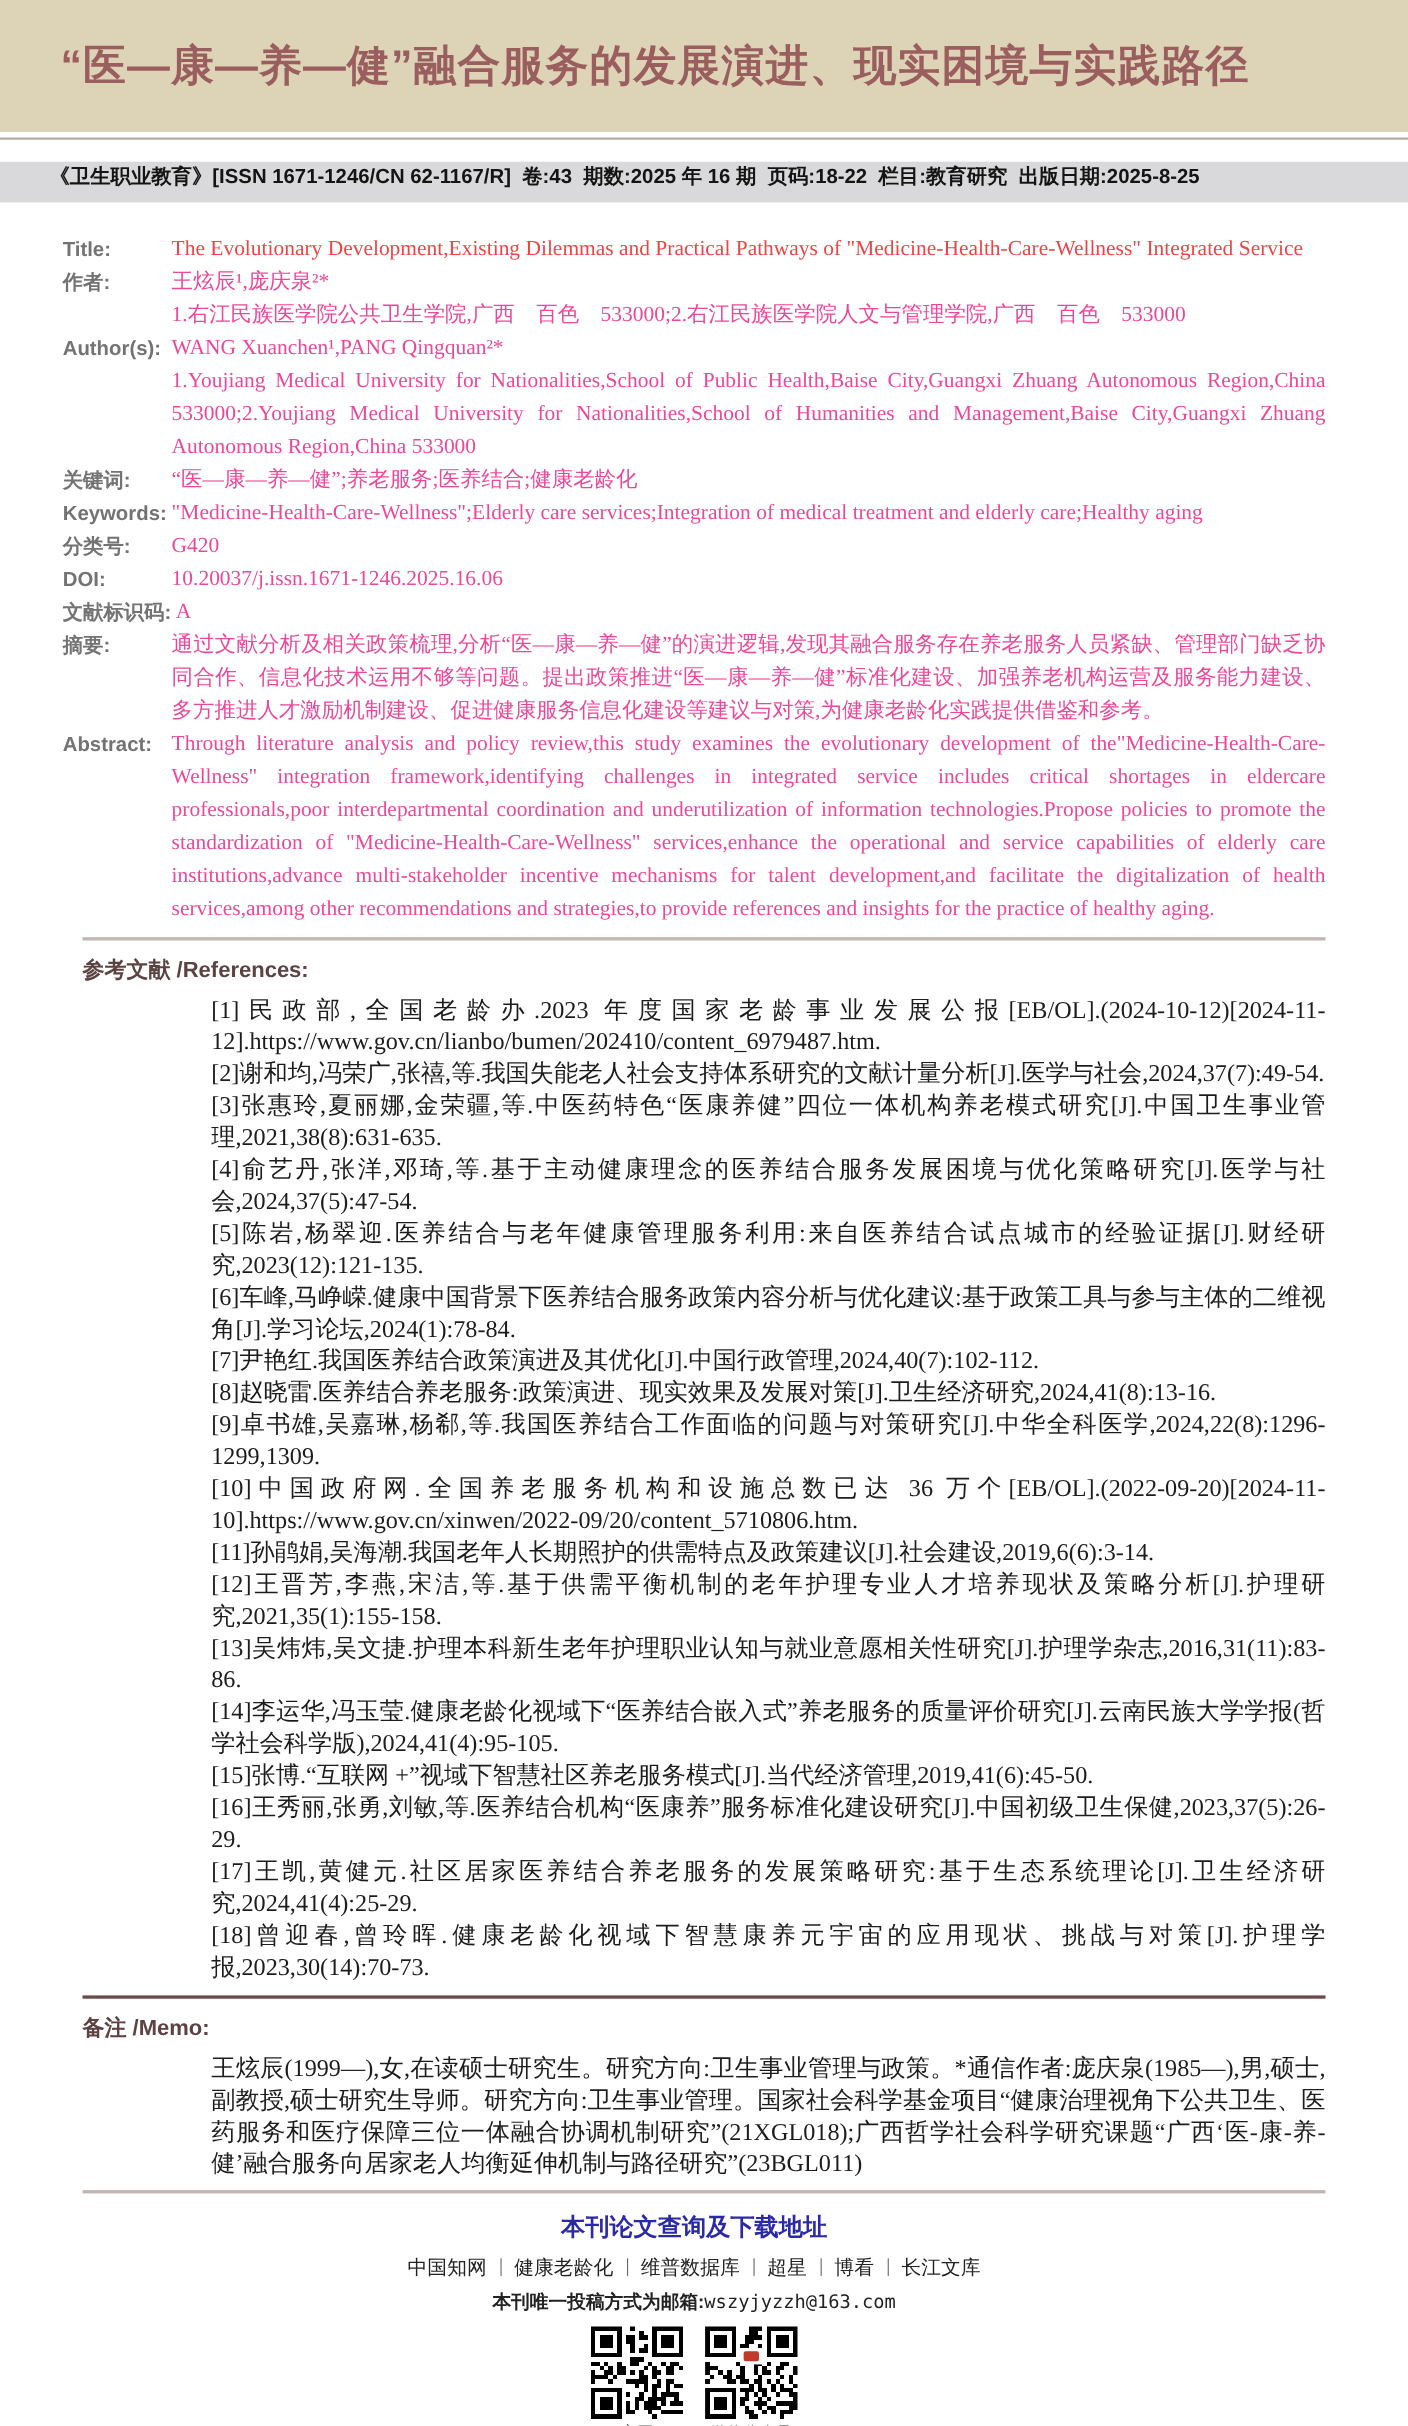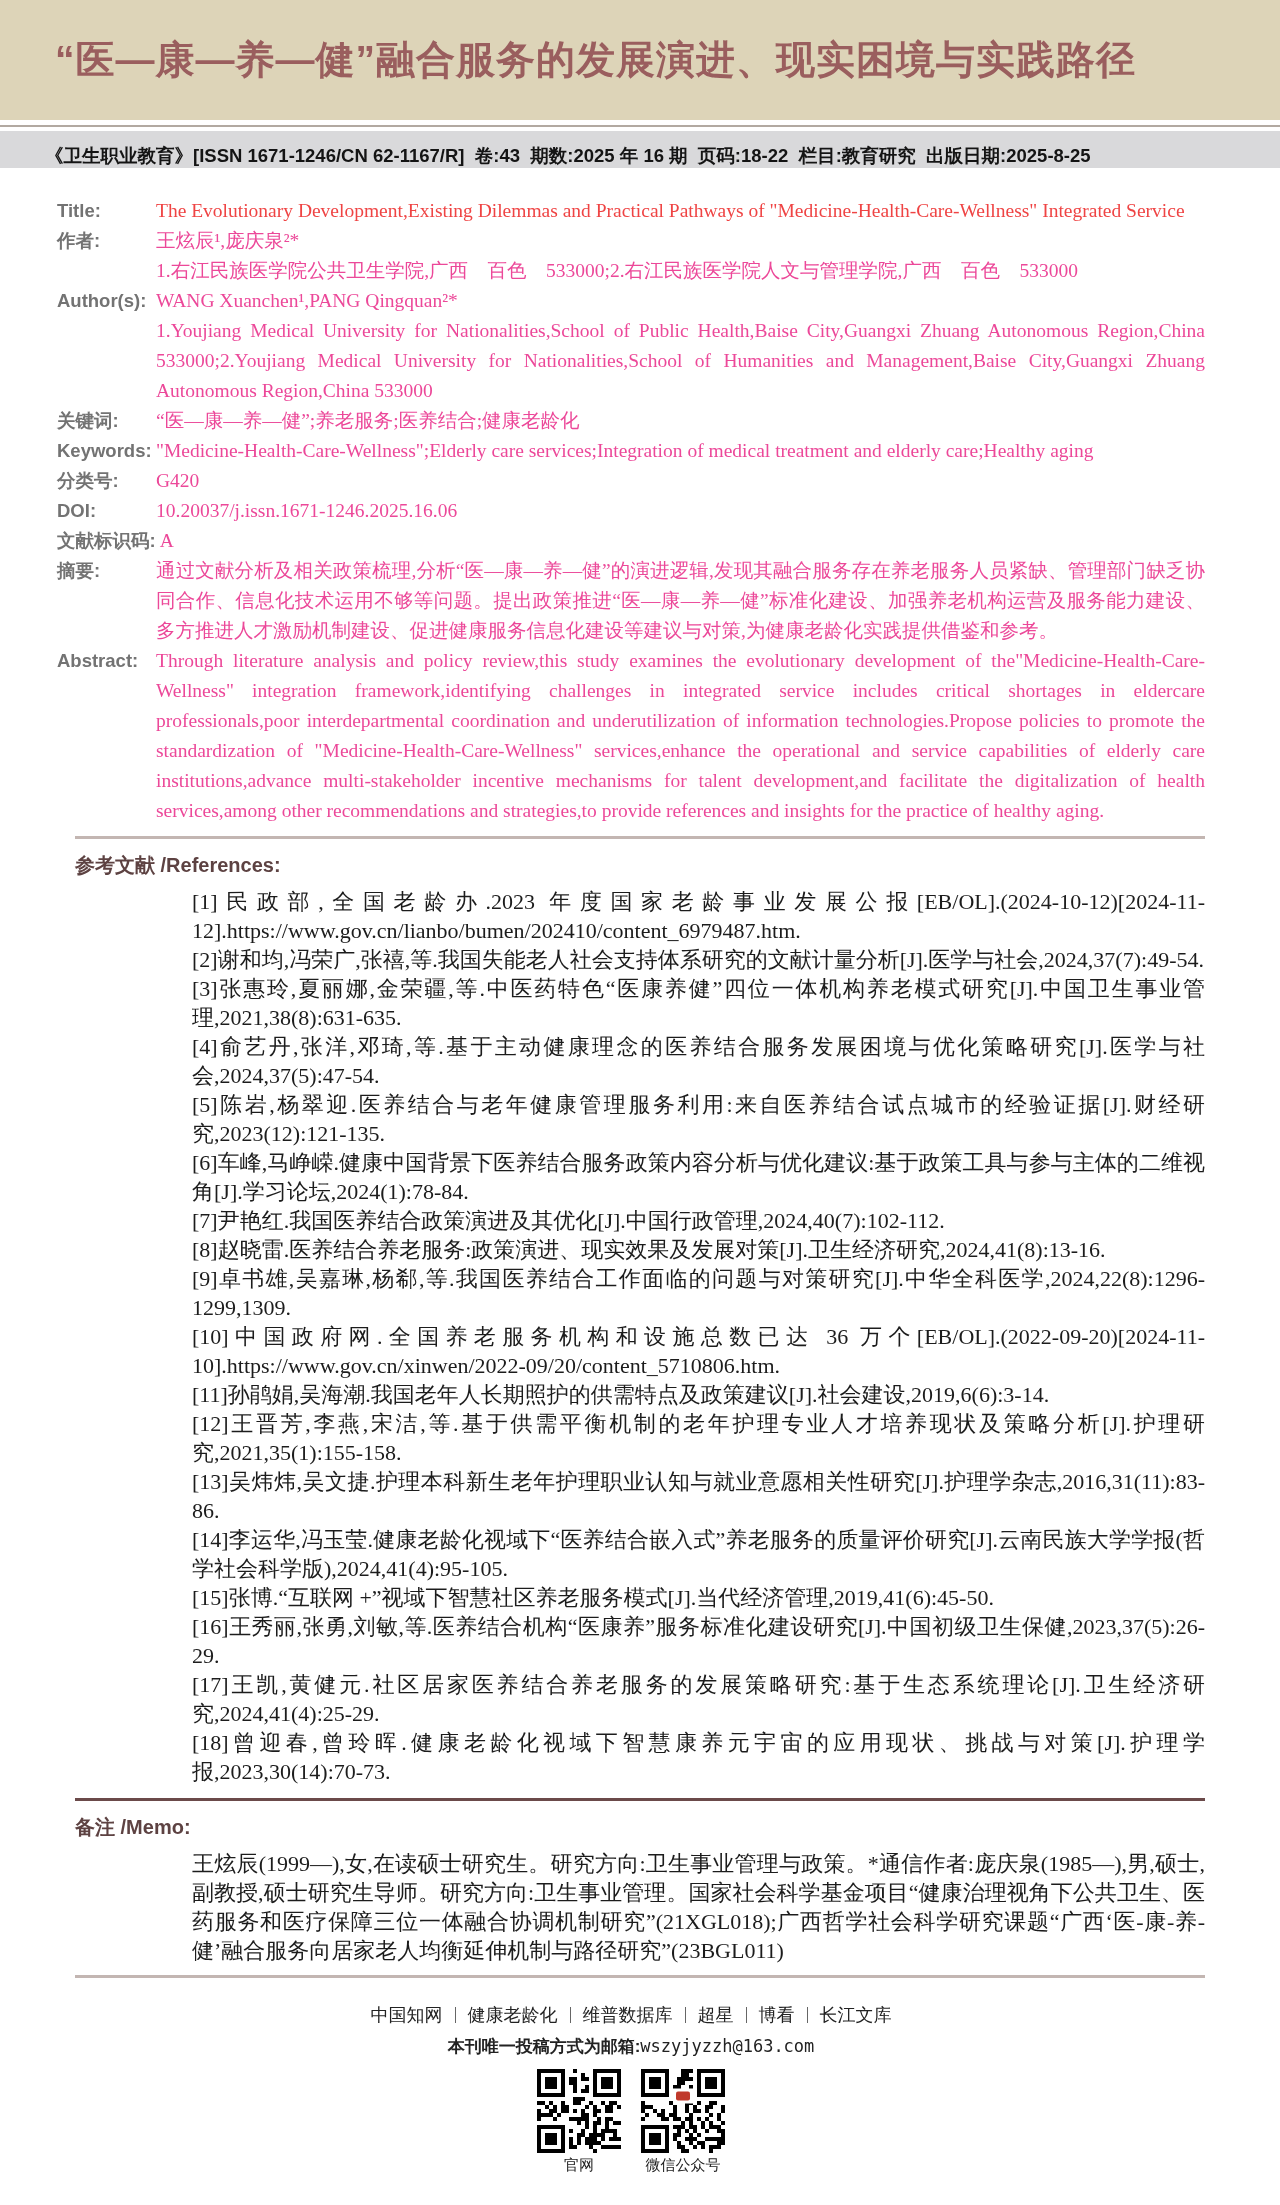--- a/index.html
+++ b/index.html
@@ -11,21 +11,21 @@
   .title-band{
     height:120px;background:#ddd4b8;display:flex;align-items:center;
     padding:0 40px 0 55px;box-sizing:border-box;
   }
   .title-band .page-title{
     margin:0;font-size:39px;font-weight:bold;color:#9a5e5e;letter-spacing:1px;
     font-family:"Liberation Sans","DejaVu Sans",sans-serif;white-space:nowrap;
   }
   .band-rule{height:2px;background:#b2a9a1;margin-top:5px;}
   .journal-bar{
-    margin-top:4px;background:#d9d9db;height:37px;display:flex;align-items:flex-end;
+    margin-top:20px;background:#d9d9db;height:37px;display:flex;align-items:flex-start;
     padding-left:45px;font-size:18.5px;font-weight:bold;color:#141414;white-space:pre;
   }
   
   .content{padding:28px 75px 0 57px;box-sizing:border-box;}
   .row{display:flex;align-items:flex-start;}
   .row-label{
     flex:0 0 auto;min-width:95px;font-weight:bold;color:#737373;
     font-size:18.5px;line-height:30px;white-space:pre;padding-right:4px;
   }
   .row-value{
@@ -159,20 +159,21 @@
       <p class="ref-item">[17]王凯,黄健元.社区居家医养结合养老服务的发展策略研究:基于生态系统理论[J].卫生经济研究,2024,41(4):25-29.</p>
       <p class="ref-item">[18]曾迎春,曾玲晖.健康老龄化视域下智慧康养元宇宙的应用现状、挑战与对策[J].护理学报,2023,30(14):70-73.</p>
     </div>
 
   <div class="rule-dark"></div>
   <div class="section-heading">备注 /Memo:</div>
   <div class="indent-block memo-text">王炫辰(1999—),女,在读硕士研究生。研究方向:卫生事业管理与政策。*通信作者:庞庆泉(1985—),男,硕士,副教授,硕士研究生导师。研究方向:卫生事业管理。国家社会科学基金项目“健康治理视角下公共卫生、医药服务和医疗保障三位一体融合协调机制研究”(21XGL018);广西哲学社会科学研究课题“广西‘医-康-养-健’融合服务向居家老人均衡延伸机制与路径研究”(23BGL011)</div>
 
   <div class="rule-light"></div>
   <div class="footer">
+    <p class="footer-title">本刊论文查询及下载地址</p>
     <div class="db-list"><span class="db-item">中国知网</span><span class="db-item">健康老龄化</span><span class="db-item">维普数据库</span><span class="db-item">超星</span><span class="db-item">博看</span><span class="db-item">长江文库</span></div>
     <div class="submission">
       <span>本刊唯一投稿方式为邮箱:</span><span class="email">wszyjyzzh@163.com</span>
     </div>
     <div class="qr-row">
       <div class="qr-box">
         <div class="qr-grid">
             <svg viewBox="0 0 21 21" xmlns="http://www.w3.org/2000/svg" shape-rendering="crispEdges">
               <rect x="9" y="0" width="1" height="1" fill="#000"></rect>
               <rect x="11" y="1" width="1" height="1" fill="#000"></rect>

